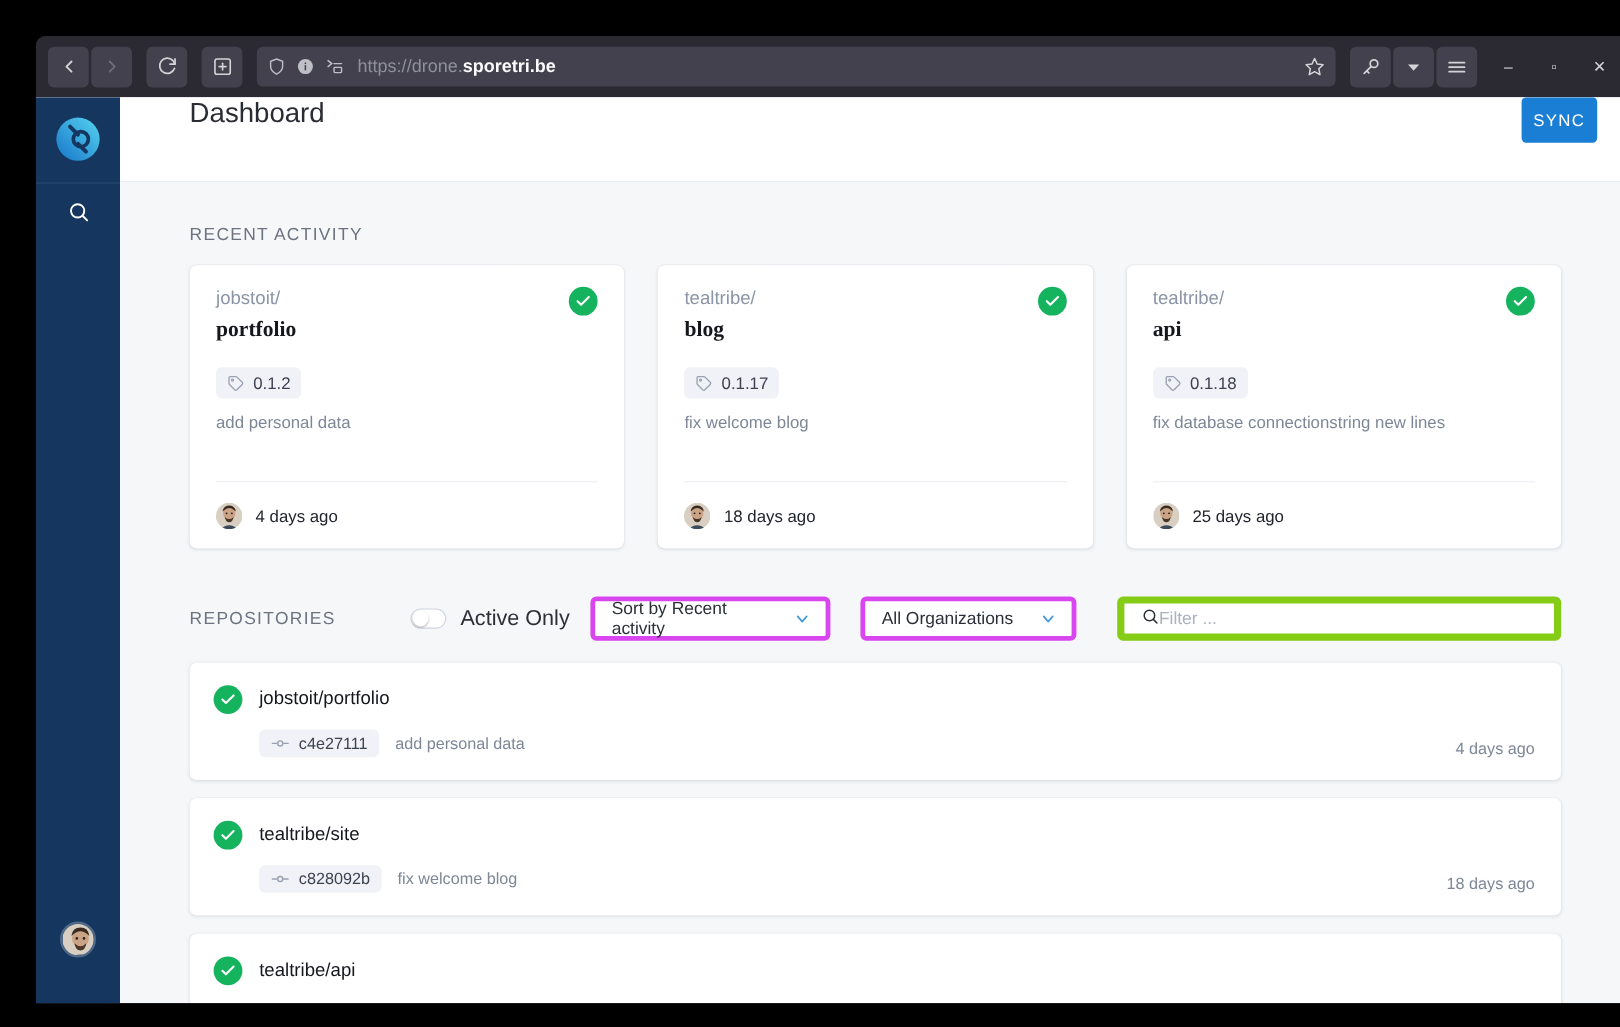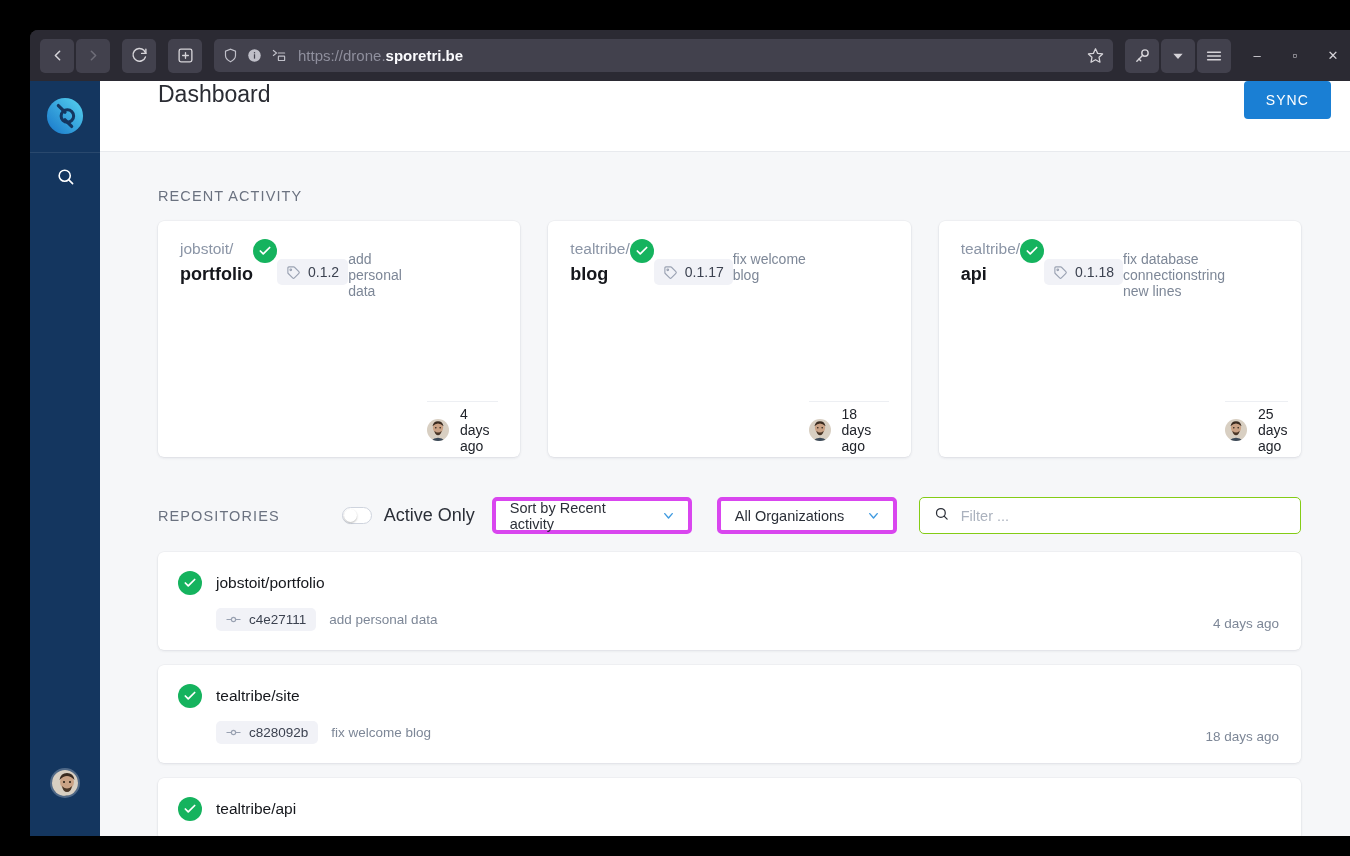--- a/index.html
+++ b/index.html
@@ -123,21 +123,21 @@
     flex: none;
   }
   .page-title { font-size: 23px; color: #2a2c33; font-weight: normal; }
   .spacer { flex: 1; }
   .sync-btn {
     background: #1a7fd4;
     color: #fff;
     border: none;
     border-radius: 4px;
     height: 38px;
-    padding: 0 22px;
+    padding: 0 10px;
     font-size: 14px;
     letter-spacing: 1.1px;
     font-family: inherit;
     cursor: pointer;
   }
 
   .scrollarea { flex: 1; overflow: hidden; padding: 0 58px; }
 
   .section-label {
     font-size: 14.5px;
@@ -155,26 +155,26 @@
   }
   .card {
     flex: 1;
     background: #fff;
     border-radius: 6px;
     box-shadow: 0 1px 3px rgba(20,30,60,0.10), 0 0 0 0.5px rgba(20,30,60,0.04);
     padding: 18px 22px 0 22px;
     min-width: 0;
     height: 236px;
     display: flex;
-    flex-direction: row;
+    flex-direction: column;
   }
   .card-top { display: flex; align-items: flex-start; }
   .card-names { flex: 1; min-width: 0; }
   .card-org { font-size: 15.5px; color: #8b95a6; line-height: 1.35; }
-  .card-repo { font-size: 18px; color: #15171c; font-weight: bold; line-height: 1.35; margin-top: 2px; }
+  .card-repo { font-size: 18px; color: #15171c; font-weight: bold; line-height: 1.35; margin-top: 2px; font-family: Liberation Serif, serif; }
   .status-dot {
     width: 24px; height: 24px; border-radius: 50%;
     background: #0fb45c; background: #15b35e;
     display: flex; align-items: center; justify-content: center;
     flex: none;
   }
   .tag-pill {
     display: inline-flex;
     align-items: center;
     gap: 7px;
@@ -241,27 +241,26 @@
     cursor: pointer;
   }
   .select .chev { color: #3f9ae0; display: flex; flex: none; }
   .sel-sort { width: 200px; justify-content: space-between; }
   .sel-org { width: 180px; justify-content: space-between; margin-left: 25px; }
 
   .filter-box {
     flex: 1;
     height: 37px;
     background: #fff;
-    border: 1px solid #84cc16;
+    border: 6px solid #84cc16;
     border-radius: 5px;
     display: flex;
     align-items: center;
     padding: 0 14px;
-    gap: 12px;
-    margin-left: 22px;
+    margin-left: 34px;
   }
   .filter-box svg { color: #2b2f38; flex: none; }
   .filter-box input {
     border: none; outline: none;
     font-size: 14.5px;
     font-family: inherit;
     color: #2b2f38;
     background: transparent;
     width: 100%;
   }

